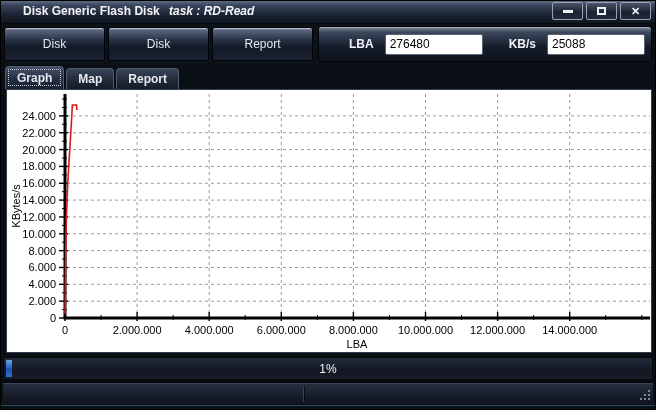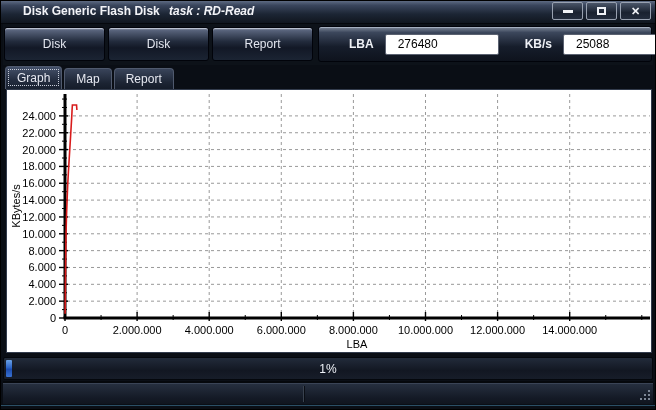--- a/index.html
+++ b/index.html
@@ -31,28 +31,28 @@
     cursor:pointer;font-family:inherit;}
   .iopanel{position:absolute;left:315px;top:2px;right:1px;bottom:3px;
     background:linear-gradient(180deg,#7e8899 0%,#3c475c 16%,#161d2b 58%,#0e131d 100%);
     border:1px solid #01030a;border-radius:3px;
     box-shadow:inset 0 1px 0 rgba(210,220,235,.5);
     display:flex;align-items:center;}
   .field-label{color:#eef0f5;font-size:12px;font-weight:bold;}
   .lba-label{margin-left:30px;}
   .kbs-label{margin-left:26px;}
   .field-input{width:88px;height:19px;margin-left:11px;background:#fff;
-    border:1px solid #5a6170;border-radius:2px;font-size:12px;padding:0 12px;
+    border:1px solid #5a6170;border-radius:2px;font-size:12px;padding:0 4px;
     color:#000;font-family:inherit;box-sizing:content-box;}
   
   .tabs{position:absolute;top:64px;left:4px;height:24px;display:flex;align-items:flex-end;gap:2px;}
   .tab{height:21px;padding:10px 11px;display:flex;align-items:center;box-sizing:border-box;
     background:linear-gradient(180deg,#39445a 0%,#1c2433 70%,#151c29 100%);
     border:1px solid #505a6e;border-bottom:none;border-radius:4px 4px 0 0;
-    color:#e6e8f0;font-size:12px;cursor:pointer;}
+    color:#e6e8f0;font-size:12px;cursor:pointer;font-weight:bold;}
   .tab.active{height:23px;
     background:linear-gradient(180deg,#46526b 0%,#232c3e 60%,#1a2231 100%);
     outline:1px dotted #c6ccd8;outline-offset:-4px;}
   
   .chart-panel{position:absolute;top:88px;left:5px;width:646px;height:264px;
     background:#fff;border:1px solid #333c4d;box-sizing:border-box;}
   #speed-chart-svg text{font-family:"Liberation Sans",sans-serif;font-size:11px;fill:#000;}
   
   .progress{position:absolute;top:356px;left:2px;right:2px;height:23px;
     background:linear-gradient(180deg,#222b3a 0%,#121722 60%,#171d29 100%);

